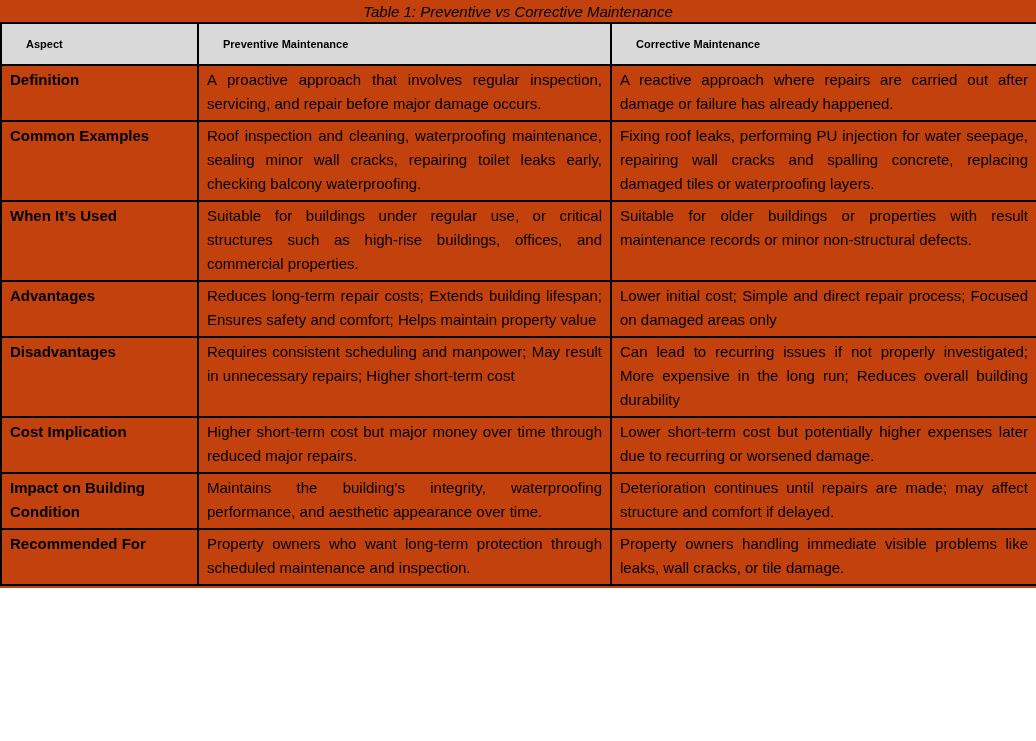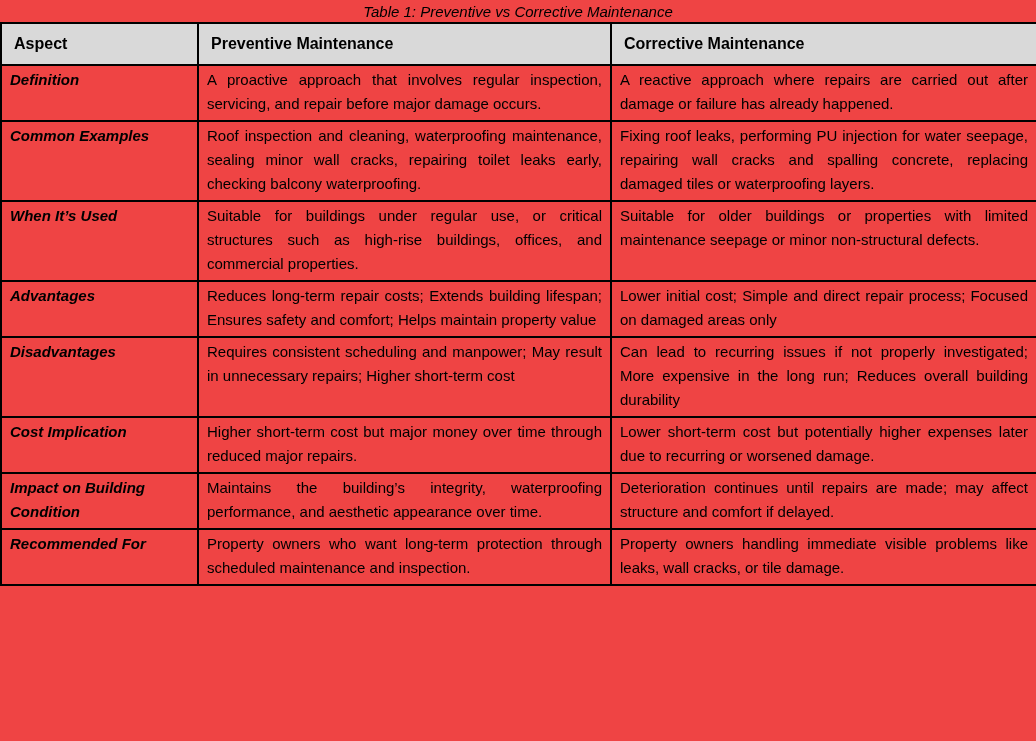--- a/index.html
+++ b/index.html
@@ -4,22 +4,22 @@
 <style>
   * { margin: 0; padding: 0; box-sizing: border-box; }
   html, body {
     background: #ffffff;
     width: 1036px;
     font-family: "Liberation Sans", sans-serif;
     color: #000000;
   }
   .page {
     width: 1036px;
-    height: 741px;
-    background: #ef4444;
+    height: 588px;
+    background: #c2410c;
     overflow: hidden;
   }
   .caption {
     text-align: center;
     font-style: italic;
     font-size: 15px;
     line-height: 21px;
     padding-top: 1px;
   }
   table.cmp {
@@ -32,35 +32,34 @@
   table.cmp col.c-prev   { width: 413px; }
   table.cmp col.c-corr   { width: 426px; }
   table.cmp th, table.cmp td {
     border: 2px solid #000000;
     vertical-align: top;
     overflow: hidden;
   }
   table.cmp thead th {
     background: #d9d9d9;
     font-weight: bold;
-    font-size: 16px;
+    font-size: 11px;
     height: 42px;
     vertical-align: middle;
-    padding: 2px 12px;
+    padding: 2px 24px;
   }
   table.cmp thead th.h-aspect { text-align: left; }
   table.cmp thead th.h-col    { text-align: left; }
   table.cmp td {
     padding: 2px 8px 4px 8px;
     line-height: 24px;
   }
   td.aspect {
     font-weight: bold;
     text-align: left;
-    font-style: italic;
   }
   td.body-cell {
     text-align: justify;
     text-justify: inter-word;
   }
 </style>
 </head>
 <body>
 
 <div class="page">
@@ -86,21 +85,21 @@
         <td class="body-cell">A reactive approach where repairs are carried out after damage or failure has already happened.</td>
       </tr>
       <tr>
         <td class="aspect">Common Examples</td>
         <td class="body-cell">Roof inspection and cleaning, waterproofing maintenance, sealing minor wall cracks, repairing toilet leaks early, checking balcony waterproofing.</td>
         <td class="body-cell">Fixing roof leaks, performing PU injection for water seepage, repairing wall cracks and spalling concrete, replacing damaged tiles or waterproofing layers.</td>
       </tr>
       <tr>
         <td class="aspect">When It’s Used</td>
         <td class="body-cell">Suitable for buildings under regular use, or critical structures such as high-rise buildings, offices, and commercial properties.</td>
-        <td class="body-cell">Suitable for older buildings or properties with limited maintenance seepage or minor non-structural defects.</td>
+        <td class="body-cell">Suitable for older buildings or properties with result maintenance records or minor non-structural defects.</td>
       </tr>
       <tr>
         <td class="aspect">Advantages</td>
         <td class="body-cell">Reduces long-term repair costs; Extends building lifespan; Ensures safety and comfort; Helps maintain property value</td>
         <td class="body-cell">Lower initial cost; Simple and direct repair process; Focused on damaged areas only</td>
       </tr>
       <tr>
         <td class="aspect">Disadvantages</td>
         <td class="body-cell">Requires consistent scheduling and manpower; May result in unnecessary repairs; Higher short-term cost</td>
         <td class="body-cell">Can lead to recurring issues if not properly investigated; More expensive in the long run; Reduces overall building durability</td>

